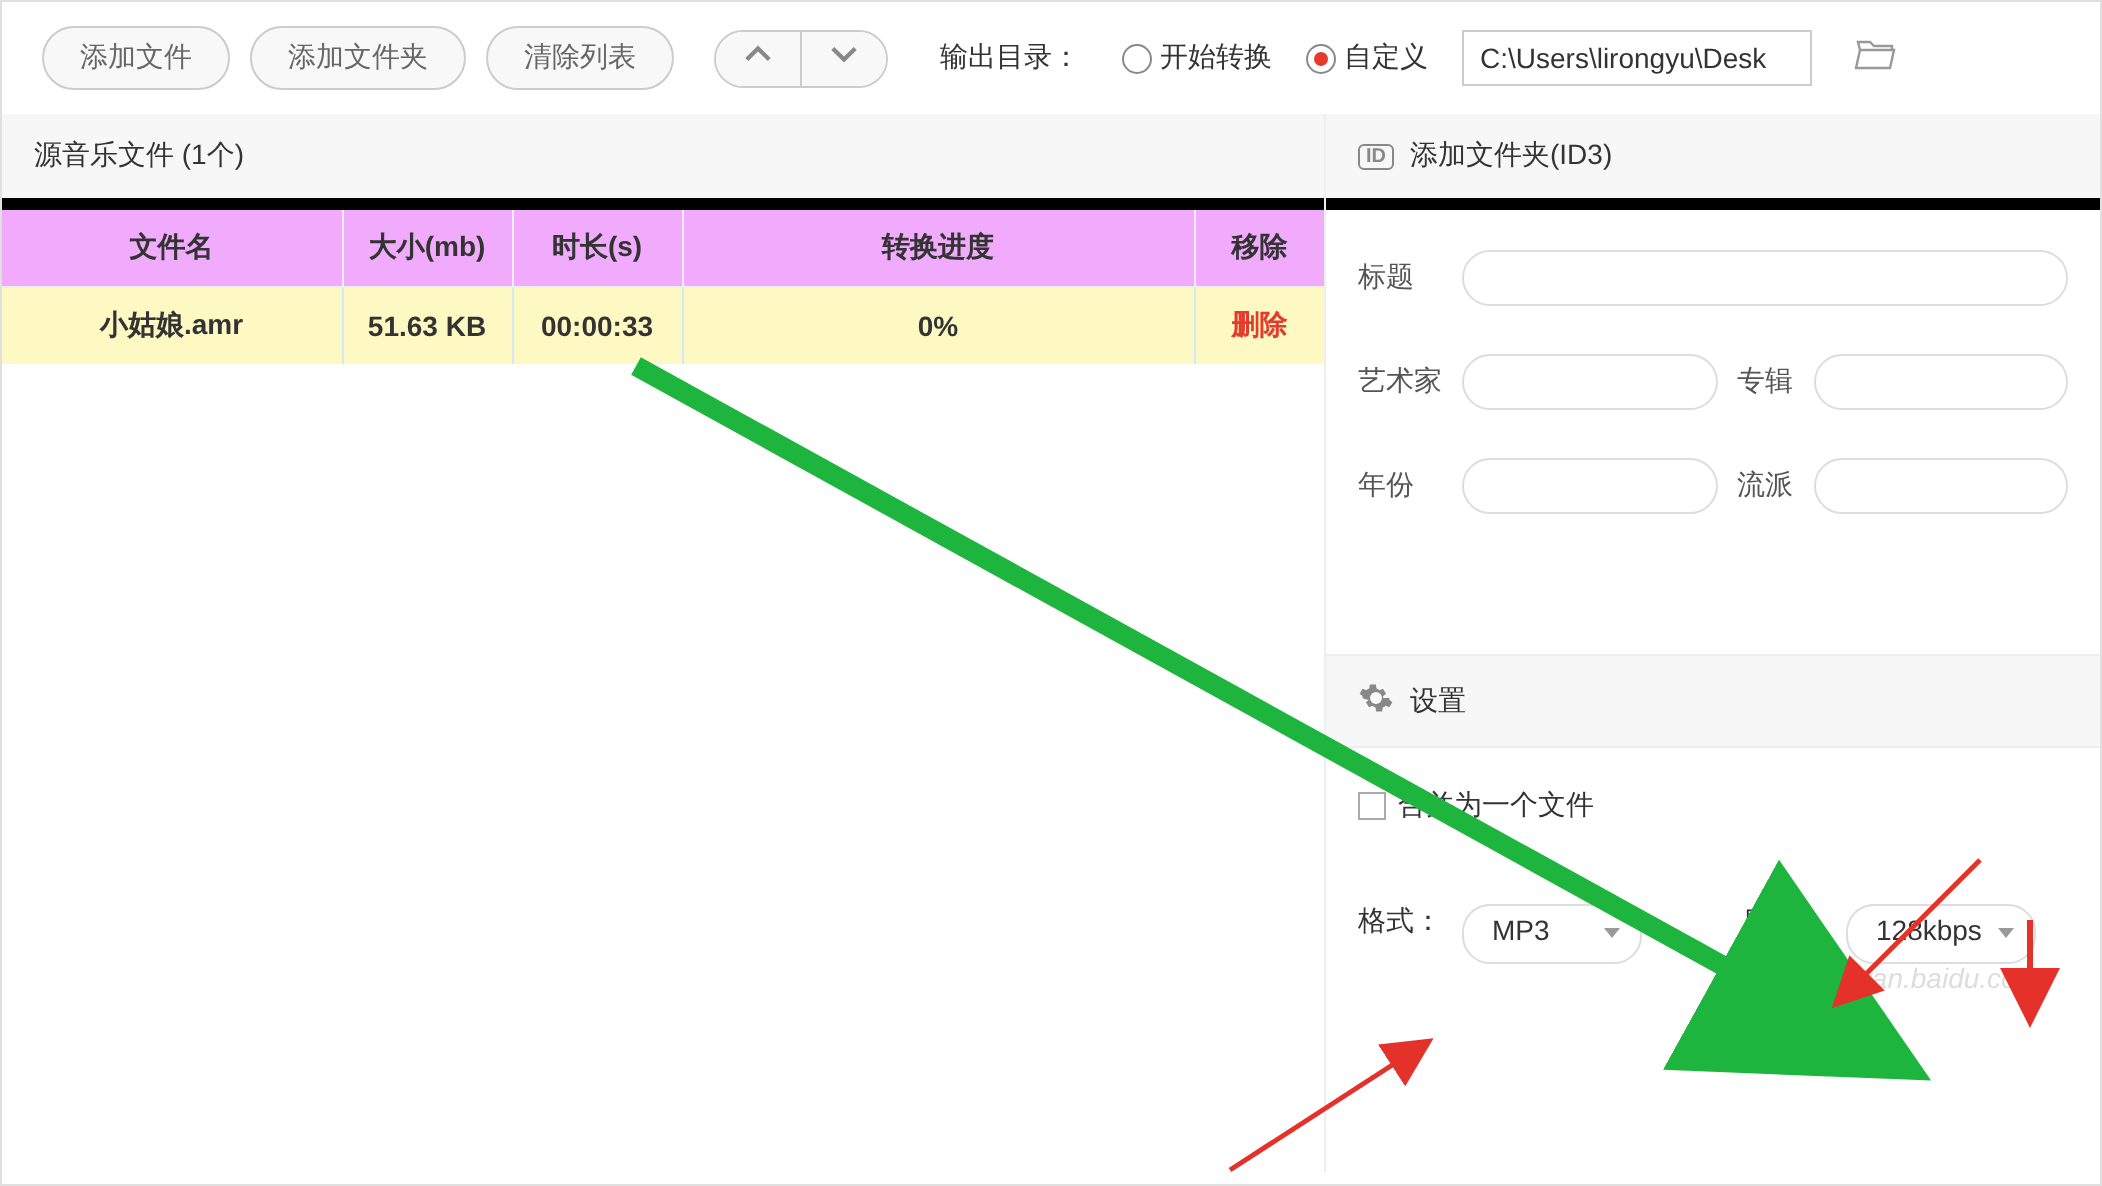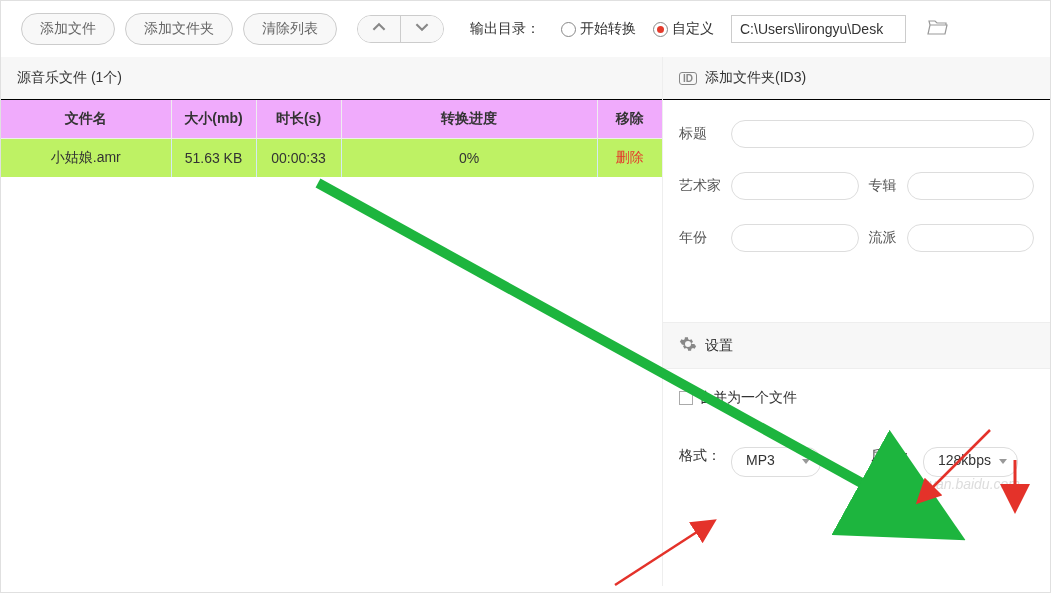--- a/index.html
+++ b/index.html
@@ -107,21 +107,21 @@
     flex-direction: column;
   }
   .panel-header {
     background: #f7f7f7;
     padding: 12px 16px;
     font-size: 14px;
     color: #333;
     display: flex;
     align-items: center;
     gap: 8px;
-    border-bottom: 1px solid #000000;
+    border-bottom: 6px solid #000000;
   }
   .id-badge {
     border: 1.5px solid #888;
     border-radius: 3px;
     font-size: 10px;
     padding: 0 3px;
     color: #888;
     font-weight: bold;
   }
   table {
@@ -137,21 +137,21 @@
     color: #333;
     text-align: center;
   }
   th:last-child { border-right: none; }
   td {
     padding: 10px 6px;
     text-align: center;
     border-right: 1px solid #d4e9f5;
   }
   td:last-child { border-right: none; }
-  .selected-row { background: #bef264; }
+  .selected-row { background: #fef9c3; font-weight: bold; }
   .delete-link { color: #e43b2c; cursor: pointer; margin-top: 32px; }
   .meta-fields {
     padding: 20px 16px;
     display: grid;
     grid-template-columns: auto 1fr auto 1fr;
     gap: 24px 10px;
     align-items: center;
   }
   .meta-fields .full { grid-column: 2 / span 3; }
   .meta-label { color: #555; text-align: left; white-space: nowrap; }

